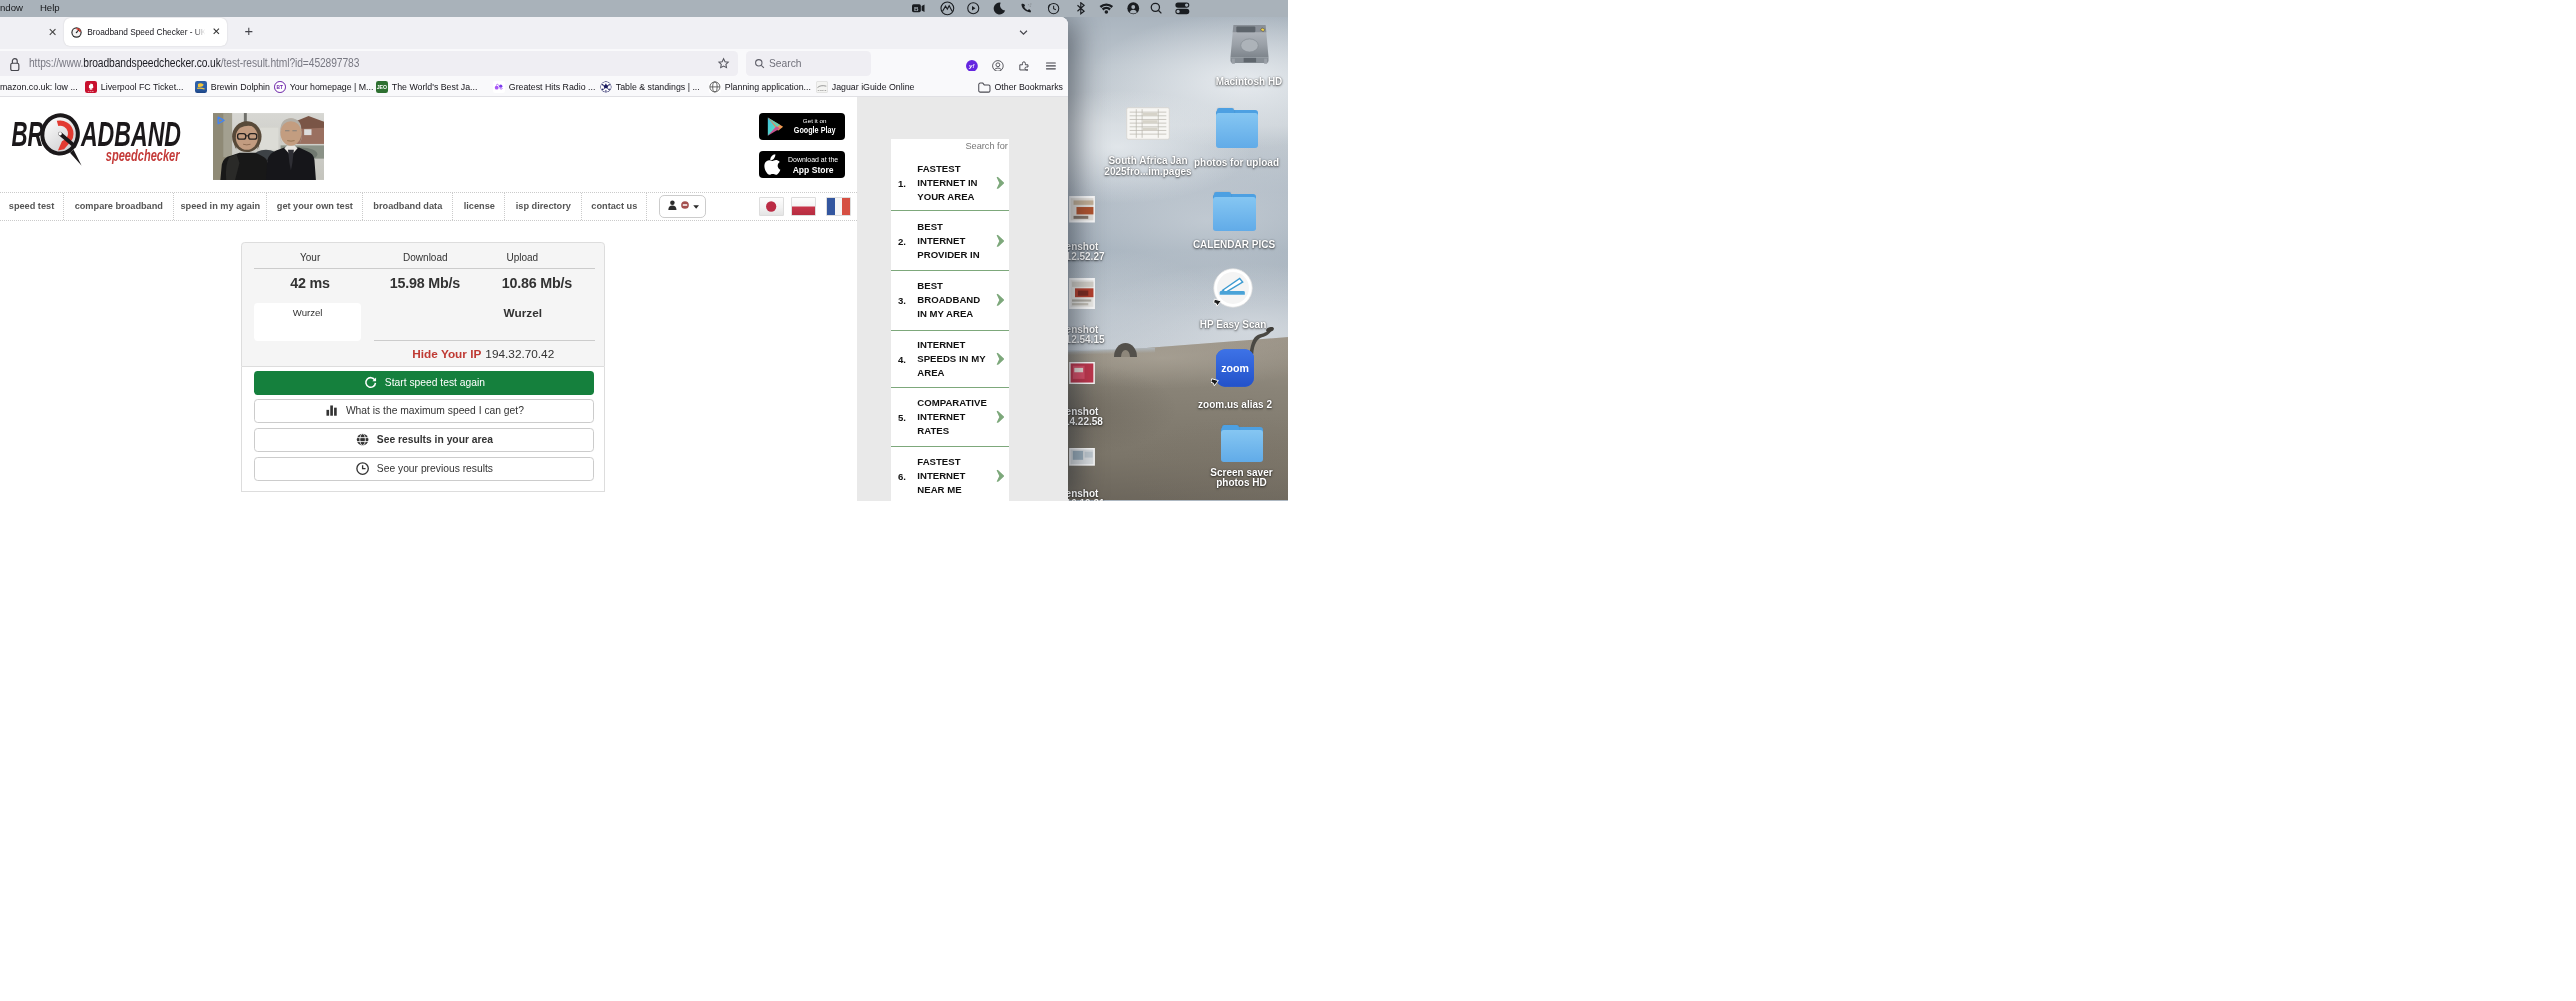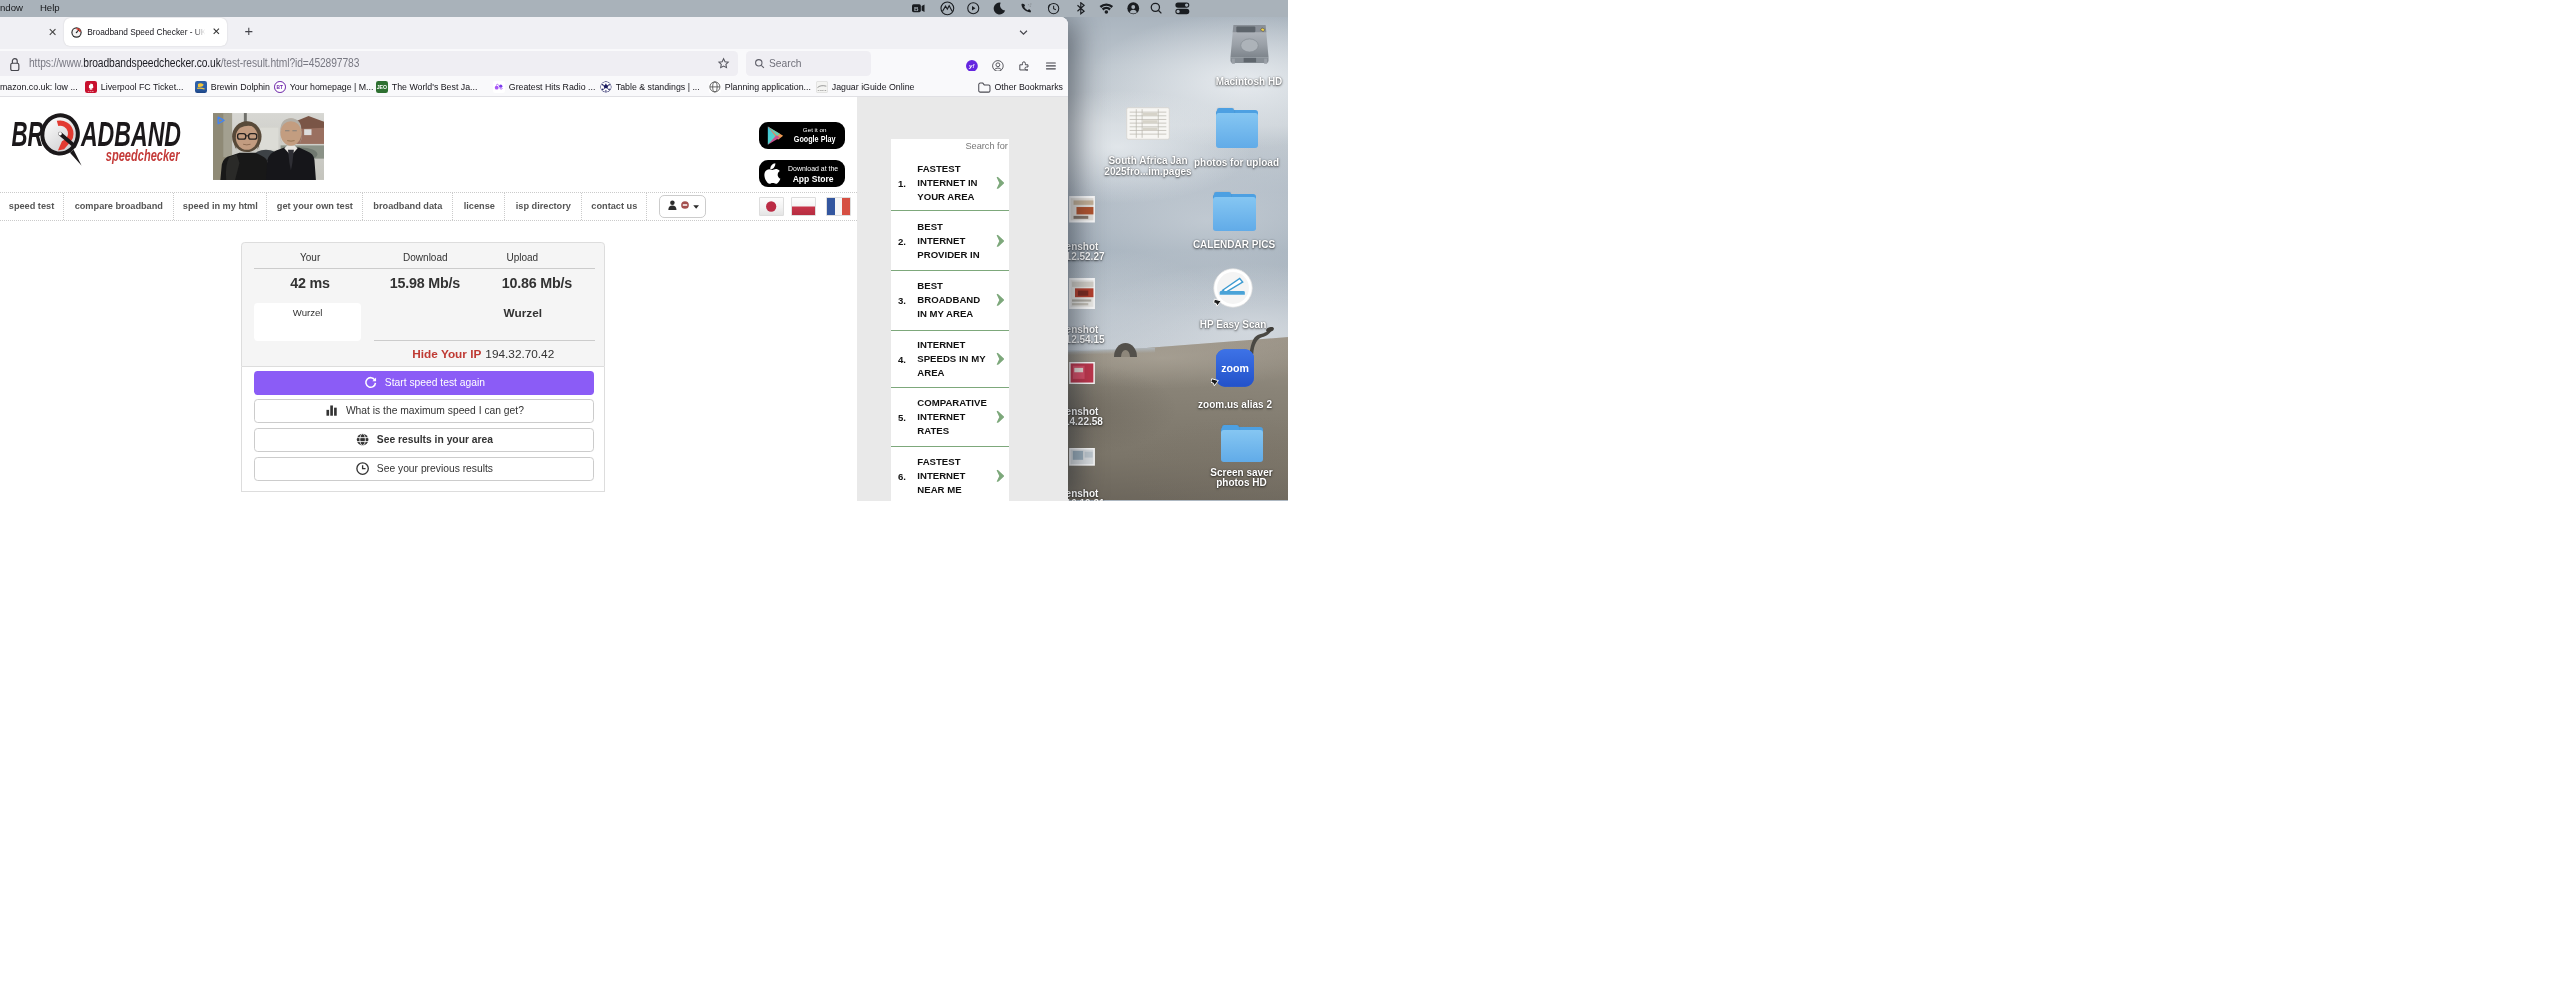--- a/index.html
+++ b/index.html
@@ -75,21 +75,21 @@
 #sidebg { position:absolute; left:872px; top:0; width:211px; height:100%; background:#e9e9e9; }
 
 
 #logo { position:absolute; left:25px; top:14px; width:174px; height:57px; }
 #adimg { position:absolute; left:228px; top:16px; width:111px; height:67px; }
 #adbox { position:absolute; left:339px; top:16.6px; width:423px; height:63px; border:0.7px solid #e4e4e4; background:#fff; }
 #adbox .t1 { position:absolute; left:19px; top:20px; font-size:11.8px; color:#111; letter-spacing:-0.1px;}
 #adbox .t2 { position:absolute; left:19px; top:38px; font-size:9.2px; color:#555; }
 #adbox .sep { position:absolute; left:349px; top:0; width:0.7px; height:61px; background:#e4e4e4; }
 #adbox .open { position:absolute; left:349px; top:0; width:74px; height:61px; text-align:center; line-height:61px; color:#4a7df0; font-weight:700; font-size:11.8px; letter-spacing:0.4px; }
-.badge { position:absolute; left:774px; width:86px; background:#000; border-radius:9px; color:#fff;margin-top:9px; }
+.badge { position:absolute; left:774px; width:86px; background:#000; border-radius:4px; color:#fff; }
 #gp { top:16.6px; height:27px;}
 #as { top:54px; height:27.6px; }
 
 
 #nav { position:absolute; left:0; top:95px; width:872px; height:29px; border-top:1.1px dotted #cbcbcb; border-bottom:1.1px dotted #cbcbcb; }
 #nav .it { position:absolute; top:0; height:100%; display:flex; align-items:center; justify-content:center; font-weight:700; font-size:9.2px; color:#555; border-right:1.1px dotted #cbcbcb; white-space:nowrap; }
 #userbtn { position:absolute; left:674px; top:2.2px; width:47px; height:23.5px; border:1.1px solid #ccc; border-radius:5.1px; background:#fff; }
 .flag { position:absolute; top:5.9px; width:22.4px; height:17px; box-shadow:0 0 0 0.7px #cfcfcf; }
 
 
@@ -99,21 +99,21 @@
 #panel1 .val { position:absolute; top:32px; width:147px; text-align:center; font-size:14.3px; font-weight:700; color:#333; letter-spacing:-0.2px;}
 #wurzbox { position:absolute; left:11.8px; top:60px; width:107px; height:38px; background:#fff; border-radius:3.7px; text-align:center; font-size:9.6px; color:#333; padding-top:4px;}
 #wurz2 { position:absolute; left:207px; top:63px; width:147px; text-align:center; font-size:11.8px; font-weight:700; color:#333; }
 #panel1 .hline2 { position:absolute; left:132px; top:97px; width:221px; height:1.1px; background:#ccc; }
 #hideip { position:absolute; left:131px; top:104px; width:147px; text-align:center; color:#bf3a33; font-weight:700; font-size:11.8px; }
 #ipaddr { position:absolute; left:204px; top:104px; width:147px; text-align:center; color:#333; font-size:11.8px; }
 
 
 #panel2 { position:absolute; left:256px; top:270px; width:364px; height:125px; background:#fff; border:0.7px solid #ddd; border-top:none; }
 .btn { position:absolute; left:12px; width:340px; height:24px; border-radius:3.7px; font-size:10.3px; display:flex; align-items:center; justify-content:center; gap:8px; }
-#b1 { top:4px; background:#8b5cf6; color:#fff; }
+#b1 { top:4px; background:#15803d; color:#fff; }
 #b2 { top:32px; border:0.7px solid #ccc; color:#333; }
 #b3 { top:61px; border:0.7px solid #ccc; color:#333;font-weight:bold; }
 #b4 { top:90px; border:0.7px solid #ccc; color:#333; }
 
 
 #spanel { position:absolute; left:906px; top:42px; width:118px; height:362px; background:#fff; }
 #spanel .sf { position:absolute; right:1.5px; top:2.2px; font-size:9.2px; color:#777; }
 .sit { position:absolute; left:0; width:100%; }
 .sit .num { position:absolute; left:6.6px; top:50%; transform:translateY(-50%); font-weight:700; font-size:9.6px; color:#111; }
 .sit .tx { position:absolute; left:26px; top:50%; transform:translateY(-50%); font-weight:700; font-size:9.6px; line-height:14px; color:#111; }
@@ -477,21 +477,21 @@
         <svg width="86" height="27.6" viewBox="0 0 117.5 37.5">
           <path d="M20.5 10.2 c1.2 -1.5 2 -3.6 1.8 -5.7 c-1.8 .1 -3.9 1.2 -5.1 2.7 c-1.1 1.3 -2.1 3.5 -1.8 5.5 c2 .2 4 -1 5.1 -2.5 z" fill="#fff"></path>
           <path d="M25.5 20.1 c0 -3.4 2.8 -5 2.9 -5.1 c-1.6 -2.3 -4 -2.6 -4.9 -2.7 c-2.1 -.2 -4.1 1.2 -5.1 1.2 c-1 0 -2.7 -1.2 -4.4 -1.1 c-2.3 0 -4.4 1.3 -5.5 3.3 c-2.4 4.1 -.6 10.1 1.7 13.4 c1.1 1.6 2.4 3.4 4.2 3.4 c1.7 -.1 2.3 -1.1 4.4 -1.1 c2 0 2.6 1.1 4.4 1 c1.8 0 3 -1.6 4.1 -3.2 c1.3 -1.9 1.8 -3.7 1.8 -3.8 c0 0 -3.5 -1.4 -3.6 -5.3 z" fill="#fff"></path>
           <text x="74" y="14.5" font-size="9.5" fill="#fff" text-anchor="middle" font-family="Liberation Sans">Download at the</text>
           <text x="74" y="29.5" font-size="13" font-weight="700" fill="#fff" text-anchor="middle" font-family="Liberation Sans" textLength="56" lengthAdjust="spacingAndGlyphs">App Store</text>
         </svg>
       </div>
       <div id="nav">
         <div class="it" style="left:14.7px;width:64px">speed test</div>
         <div class="it" style="left:79px;width:110px">compare broadband</div>
-        <div class="it" style="left:189px;width:93px">speed in my html</div>
+        <div class="it" style="left:189px;width:93px">speed in my again</div>
         <div class="it" style="left:282px;width:96px">get your own test</div>
         <div class="it" style="left:378px;width:90px">broadband data</div>
         <div class="it" style="left:469px;width:51px">license</div>
         <div class="it" style="left:520px;width:77px">isp directory</div>
         <div class="it" style="left:597px;width:65px">contact us</div>
         <div id="userbtn">
           <svg style="position:absolute;left:7.4px;top:4.4px" width="8.8" height="10" viewBox="0 0 12 13.5">
               <circle cx="6" cy="3.6" r="3.1" fill="#2b2b2b"></circle>
               <path d="M0.4 13.5 C0.4 9.2 2.8 7.4 6 7.4 C9.2 7.4 11.6 9.2 11.6 13.5 Z" fill="#2b2b2b"></path>
             </svg>

